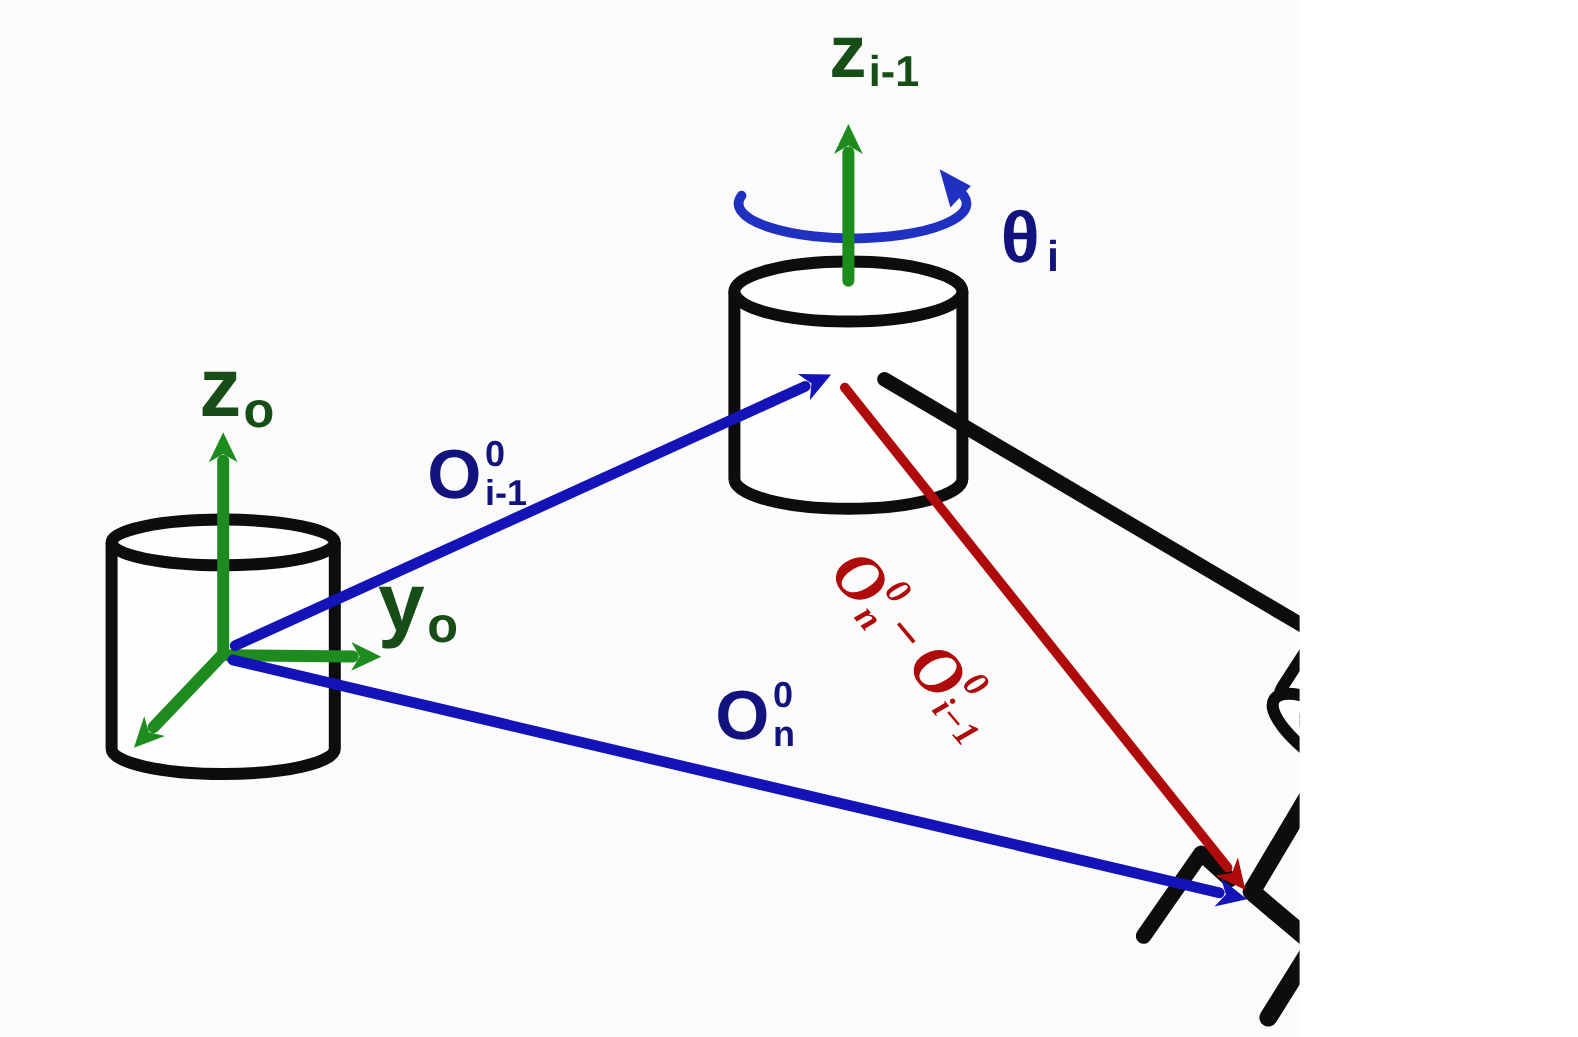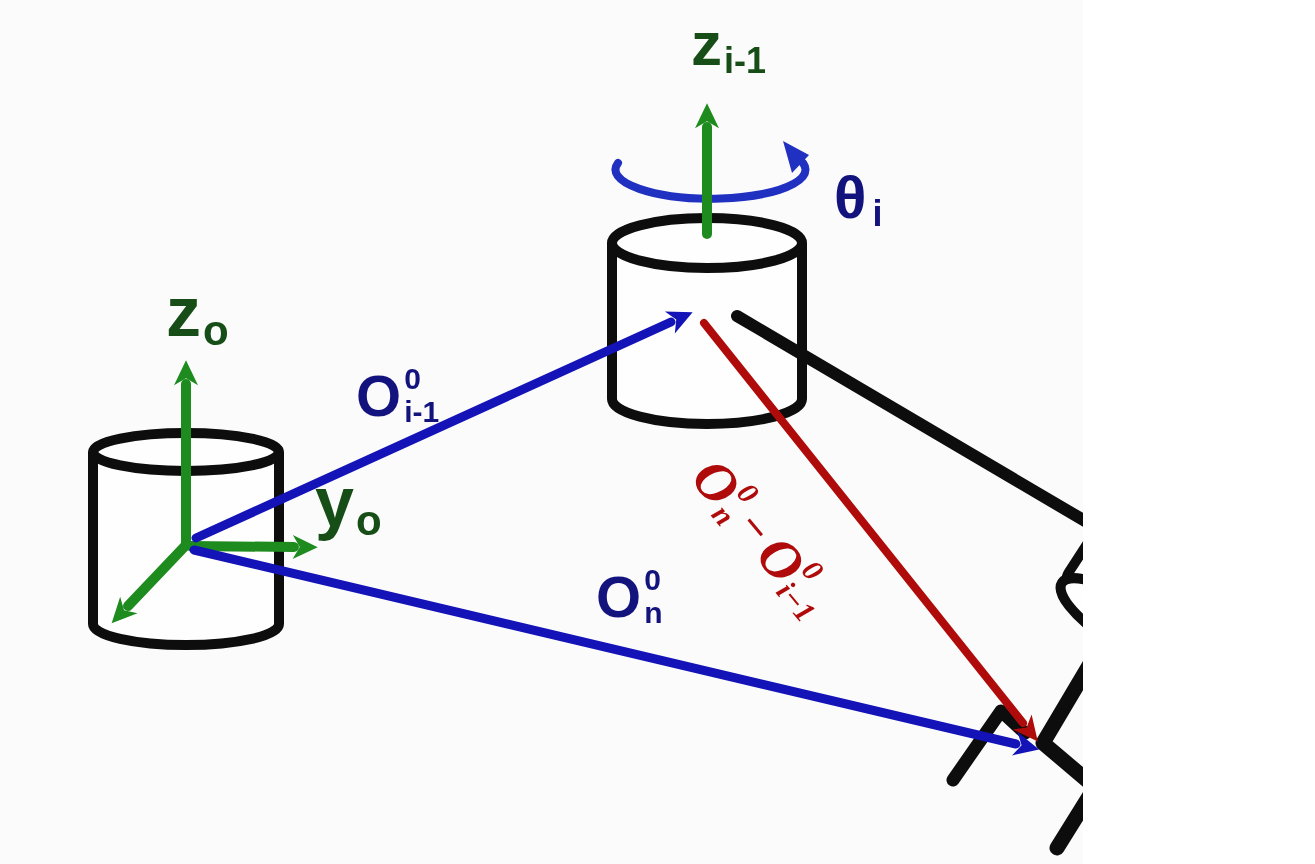--- a/index.html
+++ b/index.html
@@ -93,21 +93,21 @@
   </svg>
 
   <div class="lbl green" style="left:691px;top:13px;font-size:62px;">
     <span>z</span><span class="subs" style="font-size:36px;">i-1</span>
   </div>
 
   <div class="lbl navy" style="left:834px;top:140px;font-size:60px;margin-top:28px;">
     <span>θ</span><span class="subs" style="font-size:36px;margin-left:6px;">i</span>
   </div>
 
-  <div class="lbl green" style="left:166px;top:277px;font-size:70px;">
+  <div class="lbl green" style="left:166px;top:288px;font-size:70px;">
     <span>z</span><span class="subs" style="font-size:42px;">o</span>
   </div>
 
   <div class="lbl green" style="left:315px;top:467px;font-size:70px;text-align:center;">
     <span>y</span><span class="subs" style="font-size:42px;">o</span>
   </div>
 
 
   <div class="lbl navy ovec" style="left:356px;top:364px;">
     <span class="bigO">O</span>

